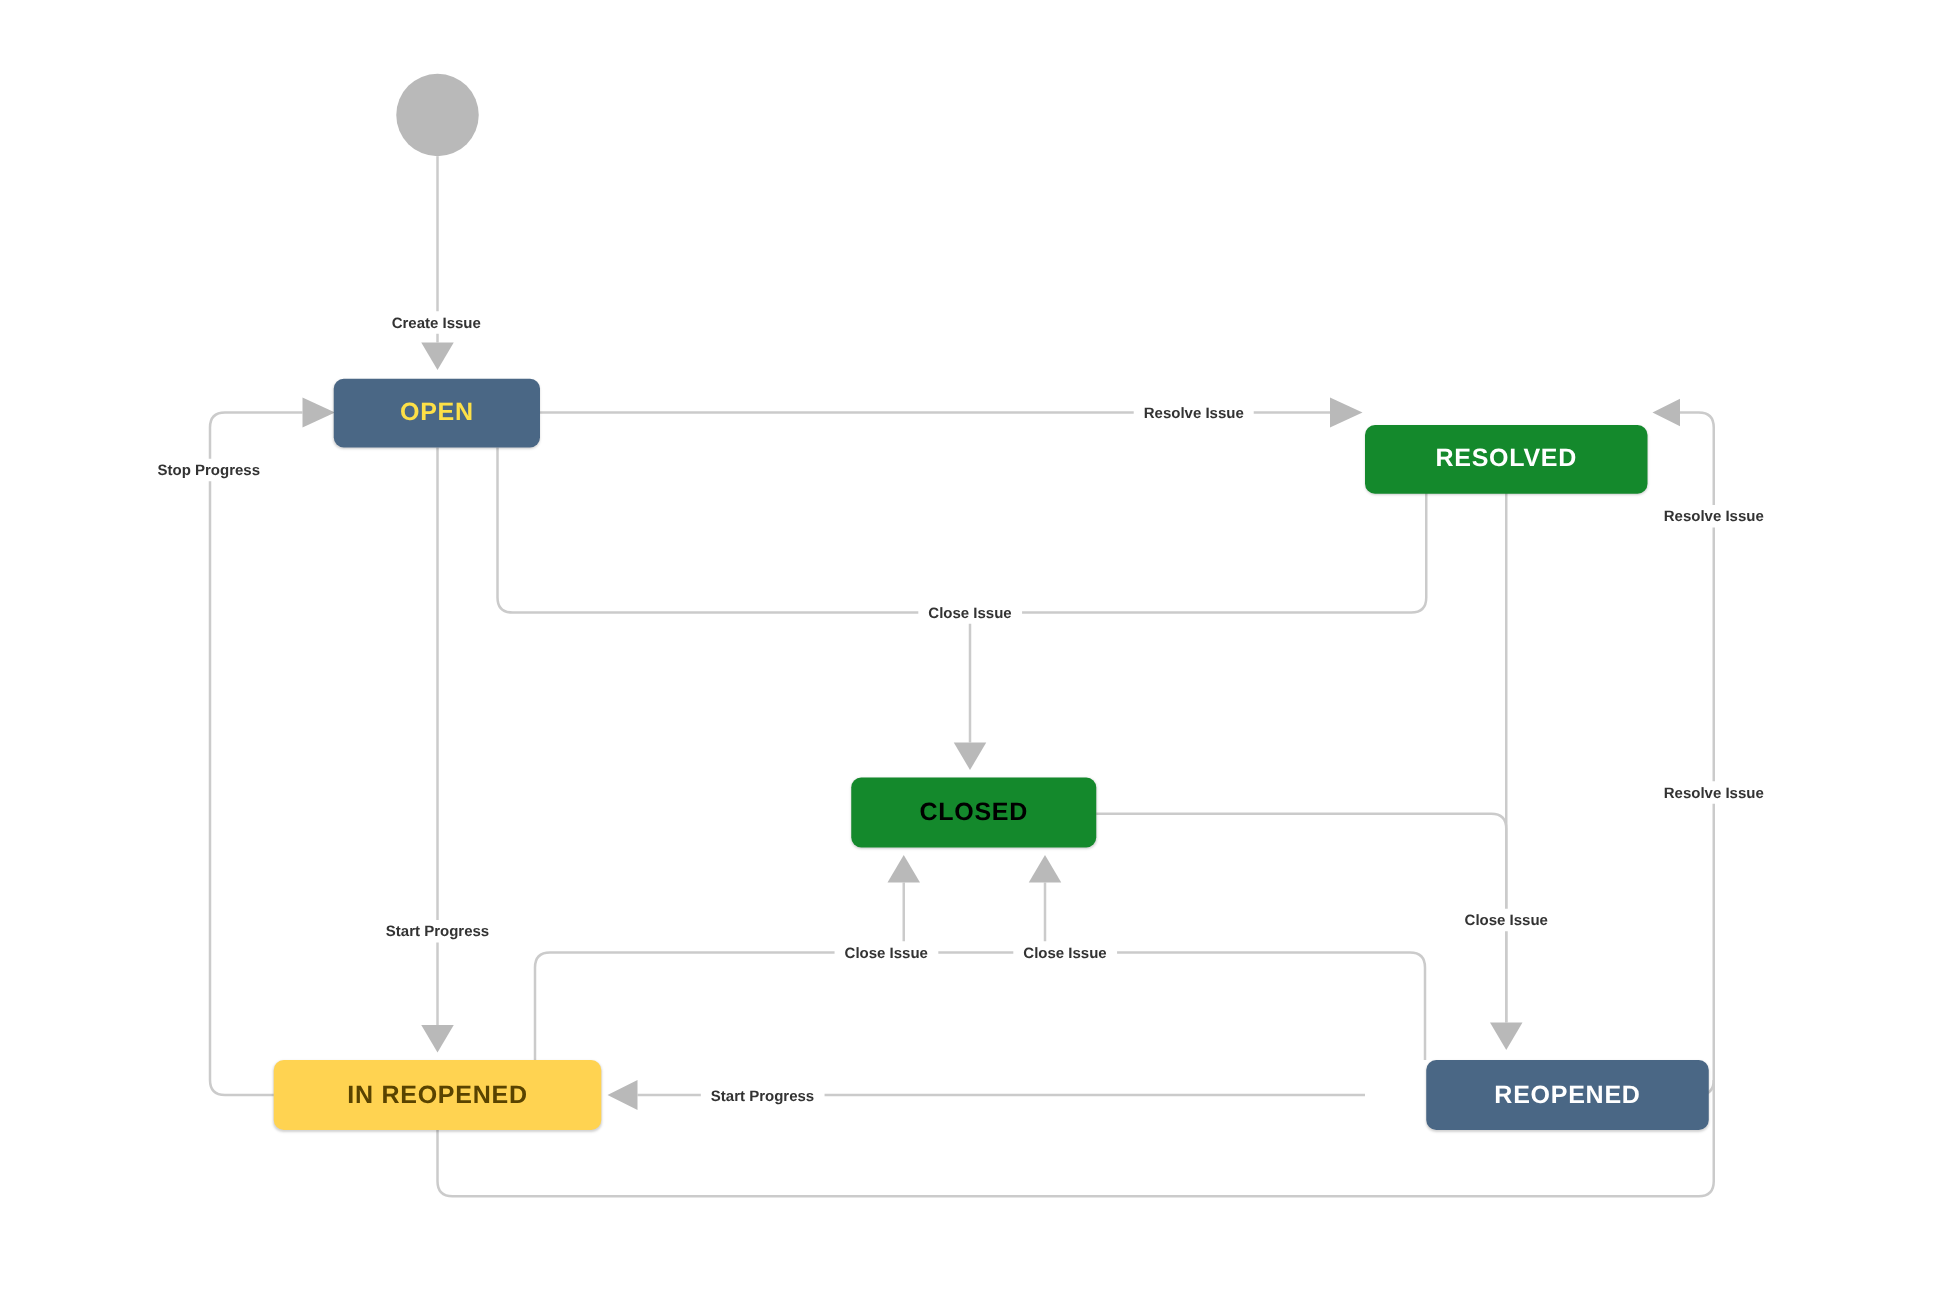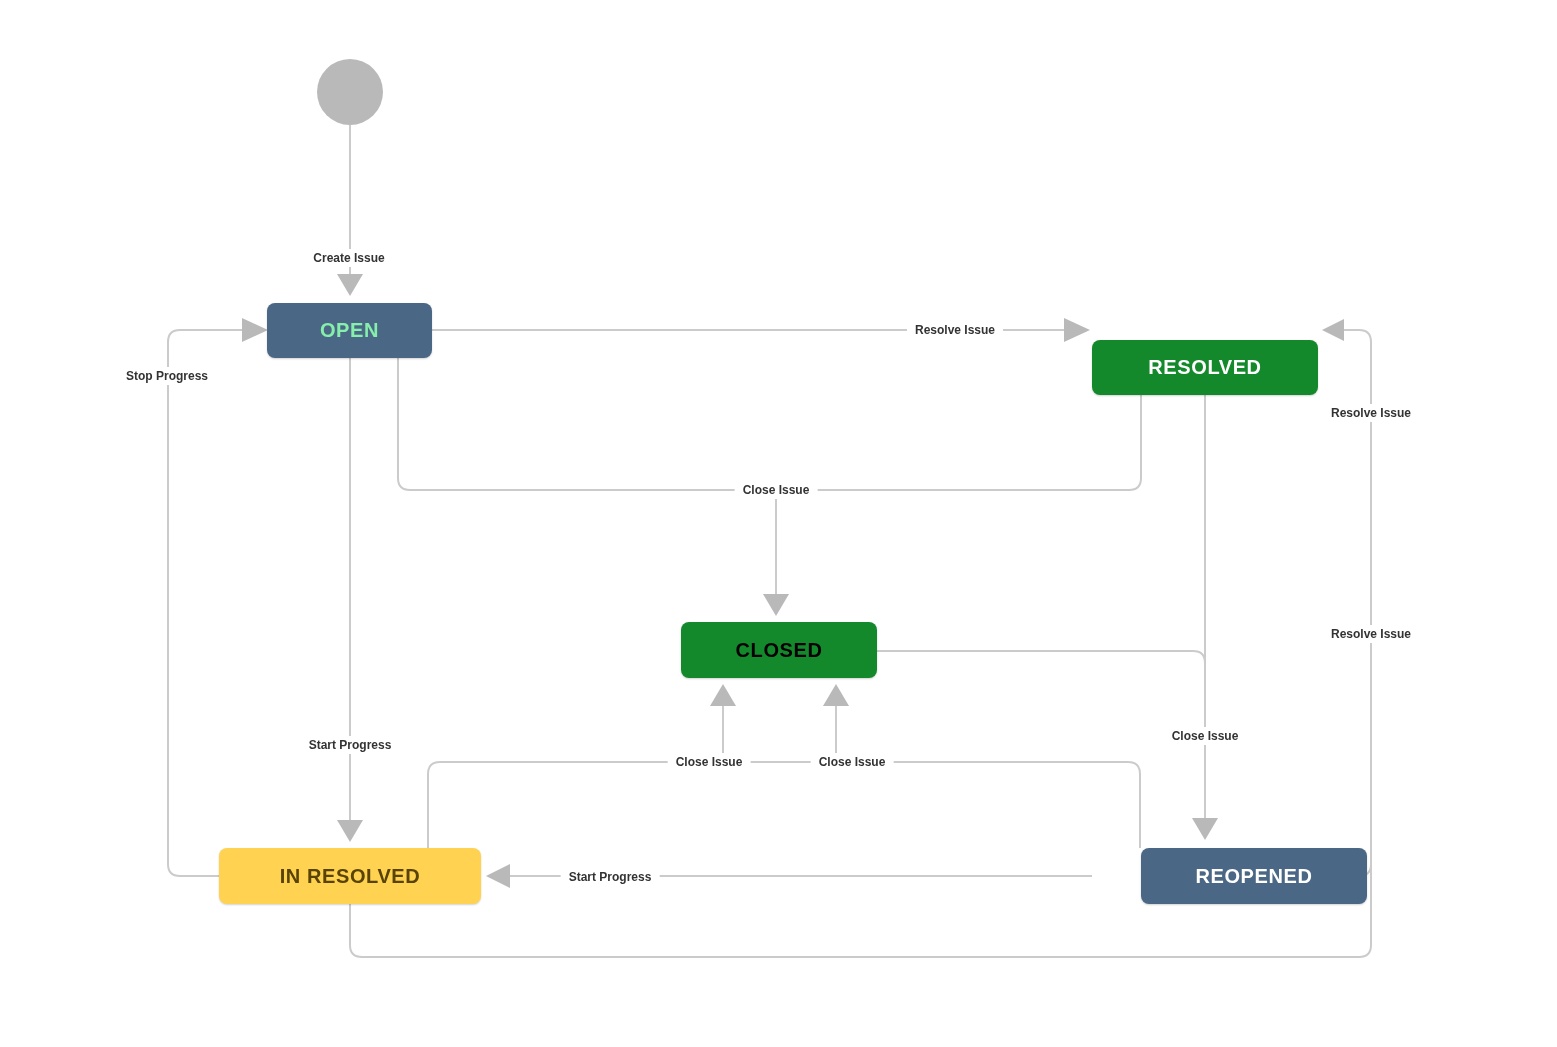--- a/index.html
+++ b/index.html
@@ -87,31 +87,31 @@
     <polygon points="1344,319 1344,341 1322,330"></polygon>
 
     <path d="M350 904 V945 Q350 957 362 957 H1359 Q1371 957 1371 945 V864"></path>
 
     <path d="M1092 876 H510"></path>
     <polygon points="510,864 510,888 486,876"></polygon>
   </svg>
 
   <div class="start-node" style="background-color: rgb(185, 185, 185);"></div>
 
-  <div class="node open" style="background-color: rgb(74, 103, 133); color: #86efac;">
+  <div class="node open" style="background-color: rgb(74, 103, 133); color: #fde047;">
     <span>OPEN</span>
   </div>
   <div class="node resolved" style="background-color: rgb(20, 137, 44); color: rgb(255, 255, 255); margin-top: 37px;">
     <span>RESOLVED</span>
   </div>
   <div class="node closed" style="background-color: rgb(20, 137, 44); color: #000000;">
     <span>CLOSED</span>
   </div>
   <div class="node in-progress" style="background-color: rgb(255, 211, 81); color: rgb(89, 67, 0);">
-    <span>IN RESOLVED</span>
+    <span>IN REOPENED</span>
   </div>
   <div class="node reopened" style="background-color: rgb(74, 103, 133); color: rgb(255, 255, 255);">
     <span>REOPENED</span>
   </div>
 
   <div class="edge-label lbl-create-issue">Create Issue</div>
   <div class="edge-label lbl-resolve-issue-top">Resolve Issue</div>
   <div class="edge-label lbl-stop-progress">Stop Progress</div>
   <div class="edge-label lbl-resolve-issue-up">Resolve Issue</div>
   <div class="edge-label lbl-close-issue-mid">Close Issue</div>

